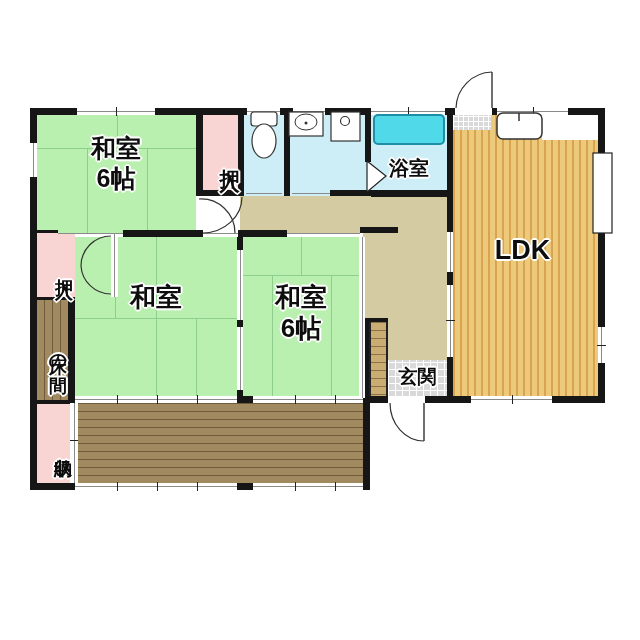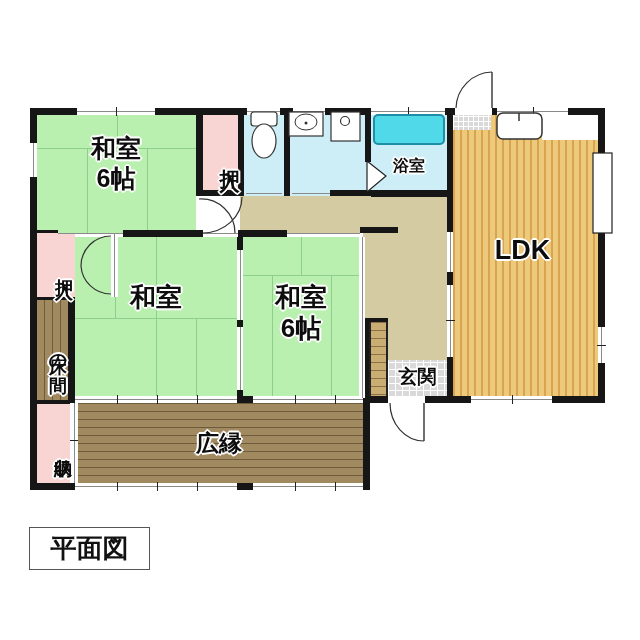--- a/index.html
+++ b/index.html
@@ -207,21 +207,21 @@
     <path d="M390 403 A34 38 0 0 0 424 441" fill="none" stroke="#333" stroke-width="1.2"></path>
   </svg>
 
   <div class="abs lbl" style="left:36px;top:133px;width:160px;font-size:25px;">
     <span style="display:block;">和室</span>
     <span style="display:block;">6帖</span>
   </div>
   <div class="abs lbl vert" style="left:204px;top:120px;width:38px;height:70px;font-size:20px;">
     <span>押入</span>
   </div>
-  <div class="abs lbl" style="left:371px;top:156px;width:76px;font-size:16px;">
+  <div class="abs lbl" style="left:371px;top:156px;width:76px;font-size:20px;">
     <span>浴室</span>
   </div>
   <div class="abs lbl" style="left:453px;top:236px;width:139px;font-size:27px;line-height:1.1;">
     <span style="display:block;">LDK</span>
   </div>
   <div class="abs lbl" style="left:75px;top:282px;width:162px;font-size:26px;">
     <span style="display:block;">和室</span>
   </div>
   <div class="abs lbl" style="left:243px;top:282px;width:116px;font-size:26px;">
     <span style="display:block;">和室</span>
@@ -229,24 +229,18 @@
   </div>
   <div class="abs lbl vert" style="left:37px;top:238px;width:37px;height:58px;font-size:18px;">
     <span>押入</span>
   </div>
   <div class="abs lbl vert" style="left:36px;top:312px;width:32px;height:80px;font-size:18px;letter-spacing:0;">
     <span>床の間</span>
   </div>
   <div class="abs lbl vert" style="left:36px;top:417px;width:37px;height:58px;font-size:18px;">
     <span>収納</span>
   </div>
-  <div class="abs lbl" style="left:75px;top:430px;width:288px;font-size:23px;">
-    <span>広縁</span>
-  </div>
   <div class="abs lbl" style="left:388px;top:366px;width:59px;font-size:19px;">
     <span>玄関</span>
   </div>
 
-  <div class="abs titlebox" style="left:29px;top:527px;width:119px;height:41px;">
-    <span style="font-size:26px;font-weight:bold;color:#111;">平面図</span>
-  </div>
 
 </div>
 
 </body></html>

